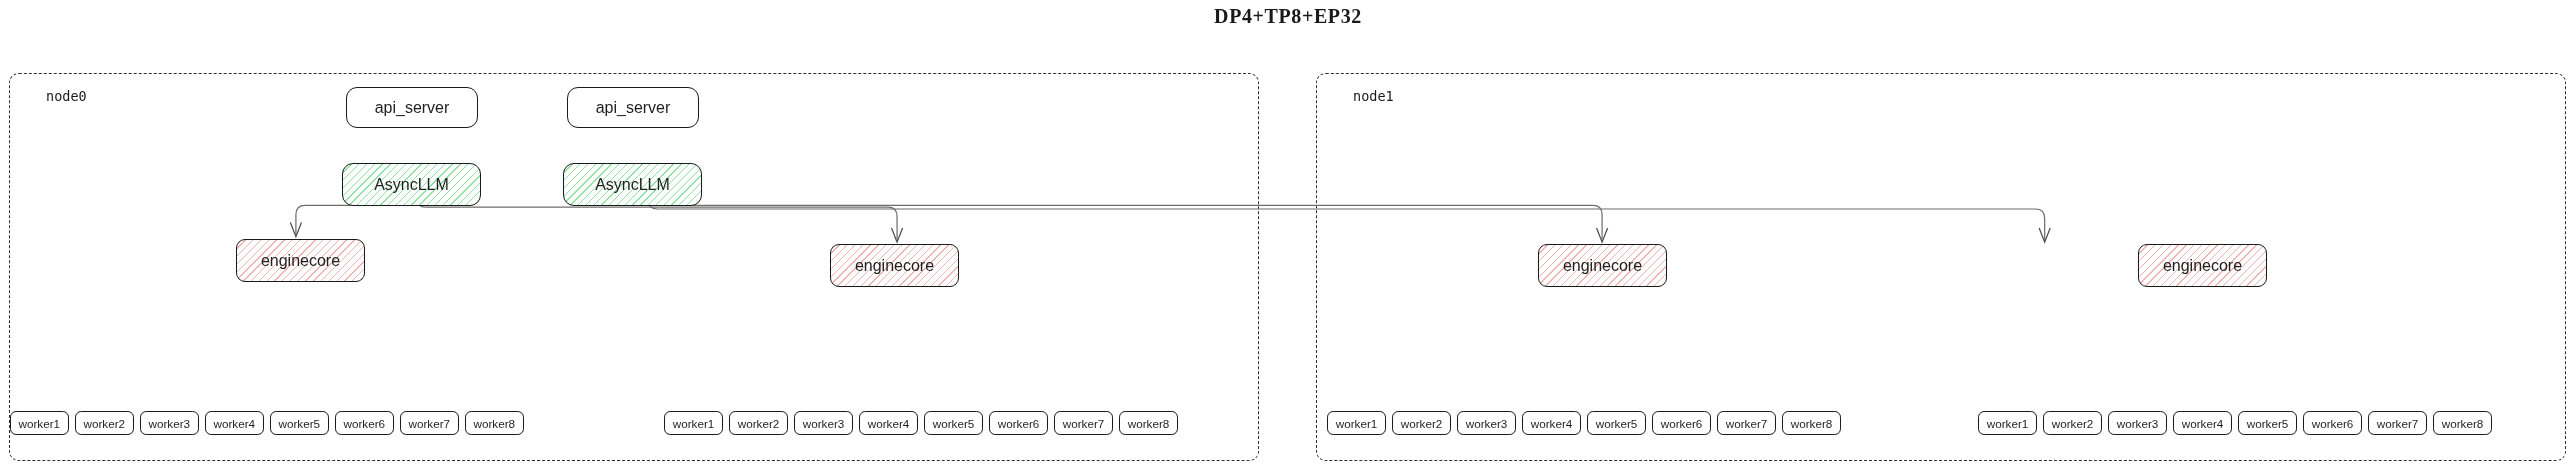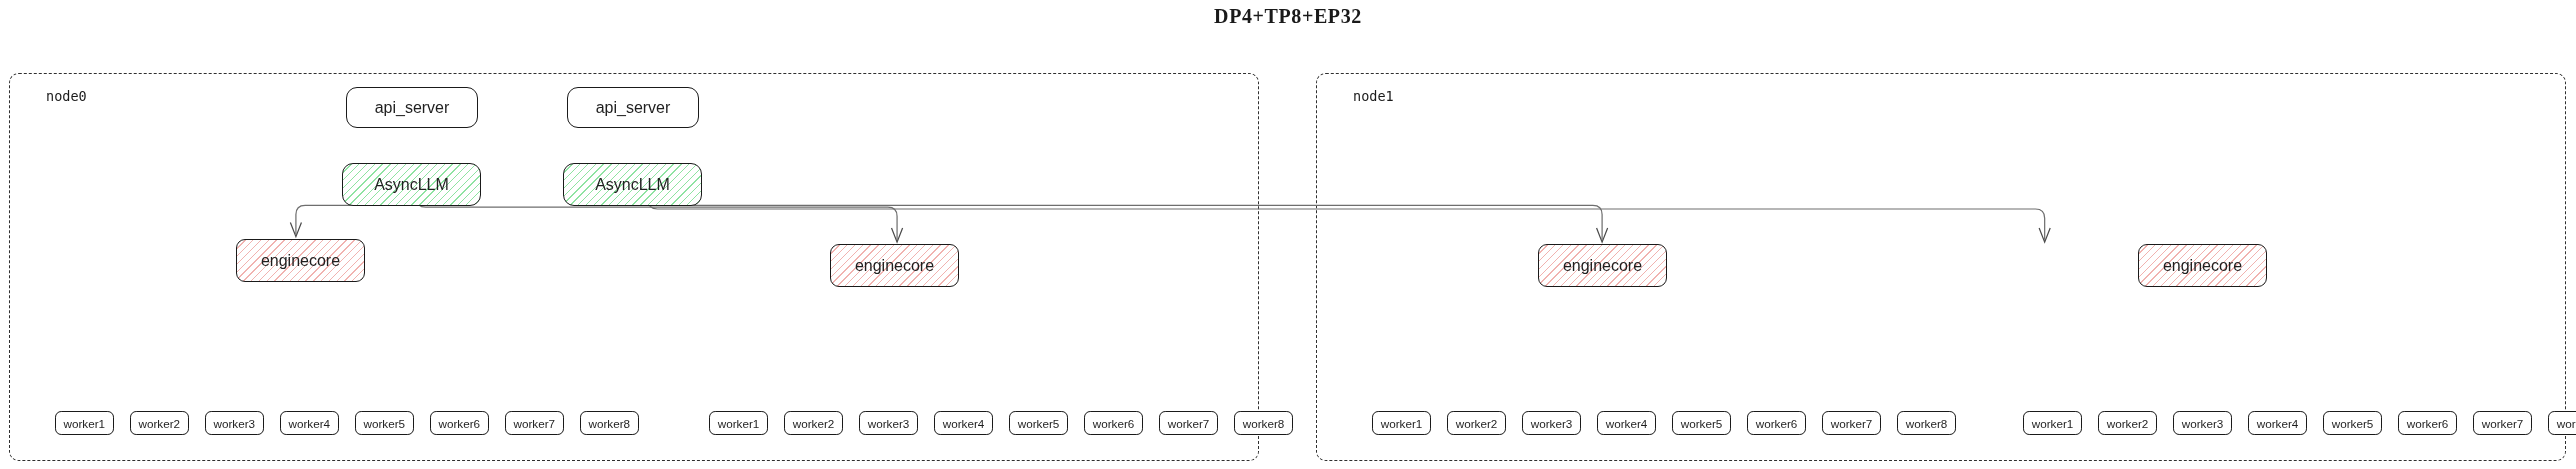--- a/index.html
+++ b/index.html
@@ -62,22 +62,21 @@
     margin-top: 36px;
   }
   .hatch-pink {
     background-color: #ffffff;
     background-image: repeating-linear-gradient(135deg, #f1b3b0 0px, #f1b3b0 1px, transparent 1px, transparent 5.5px);
     border-radius: 9px;
   }
   .worker-group {
     position: absolute;
     display: flex;
-    gap: 16px;
-    margin-left: 45px;
+    gap: 6px;
   }
   .worker {
     width: 59px;
     height: 24px;
     box-sizing: border-box;
     border: 1.5px solid #1a1a1a;
     border-radius: 6.2px;
     background: #ffffff;
     display: flex;
     align-items: center;

